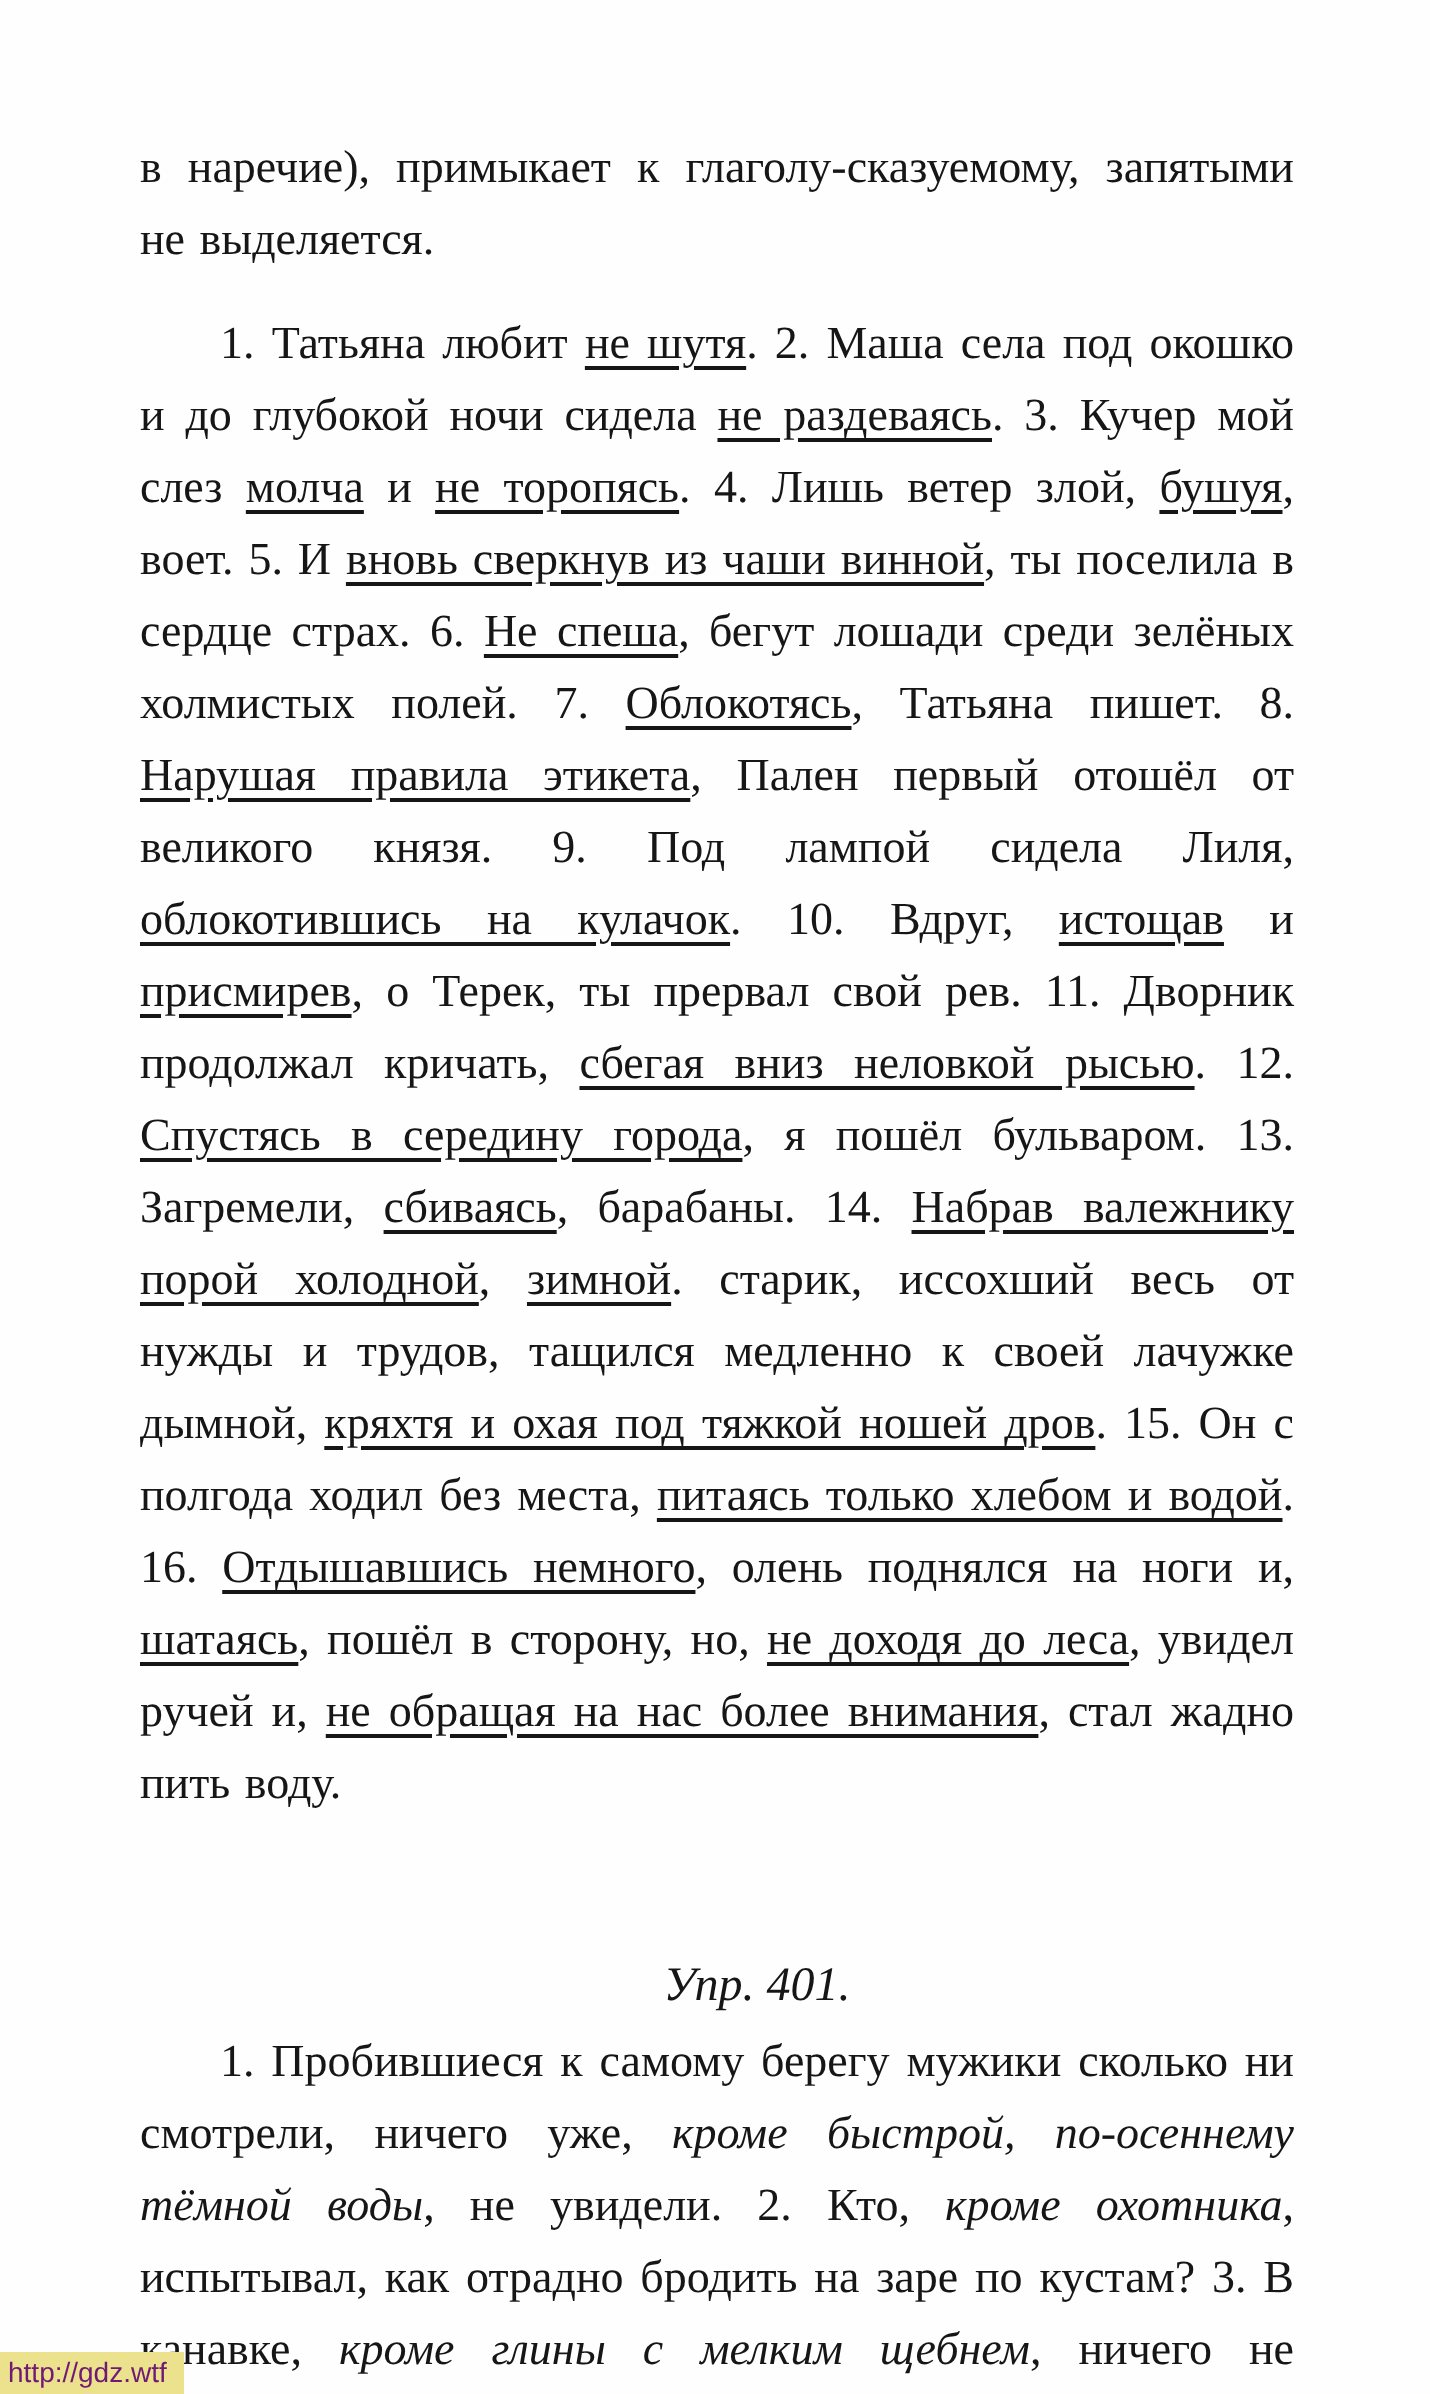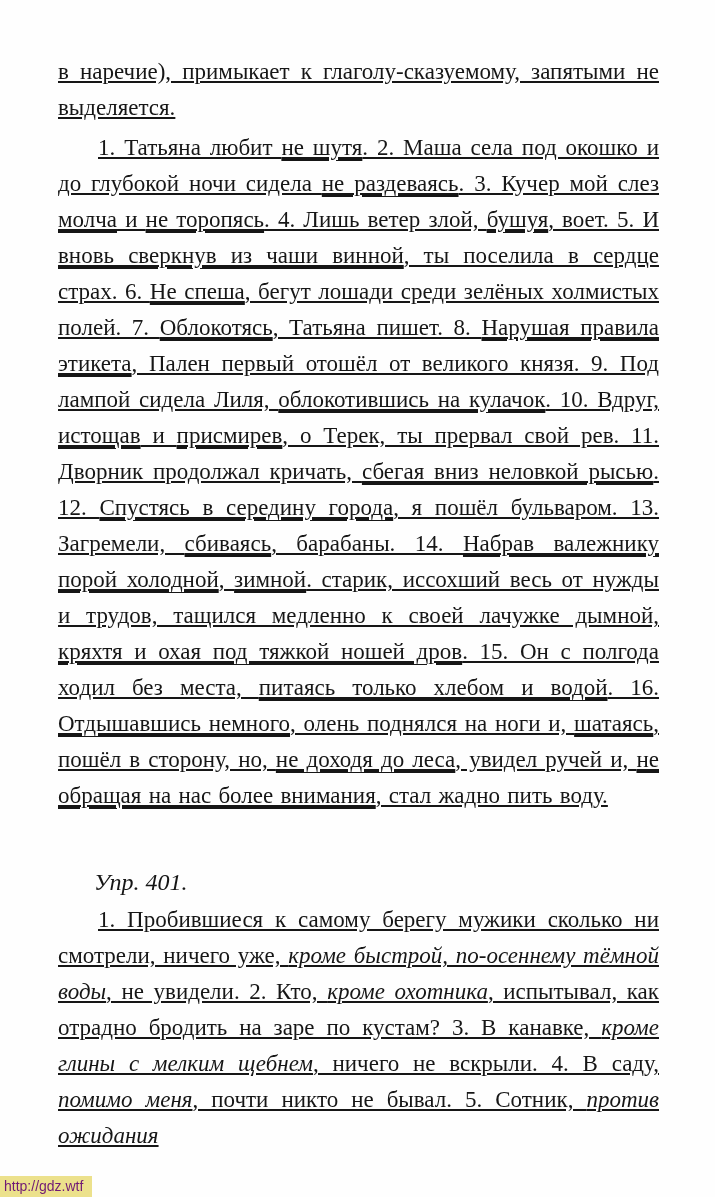--- a/index.html
+++ b/index.html
@@ -15,40 +15,40 @@
     box-sizing: border-box;
     padding: 50px 52px 0 54px;
     overflow: hidden;
     font-family: "Liberation Serif", "DejaVu Serif", serif;
     color: #161616;
   }
   .para {
     font-size: 23px;
     line-height: 36px;
     text-align: justify;
-    margin: 4px;
+    margin: 16px;
     word-spacing: 1.5px;
-    text-decoration: underline;
   }
   .para.continued {
     text-indent: 0;
   }
   .para.body {
     text-indent: 40px;
     margin-top: 4px;
   }
   .ex-title {
     font-size: 24px;
     font-style: italic;
     font-weight: normal;
     margin: 46px 0 0 40px;
     line-height: 32px;
   }
   .ex-title.second {
-    margin-top: 52px;
+    margin-top: 67px;
+    text-align: center;
   }
   .u {
     text-decoration: underline;
     text-decoration-thickness: 2.4px;
     text-underline-offset: 4px;
   }
   .i {
     font-style: italic;
   }
   .watermark {

